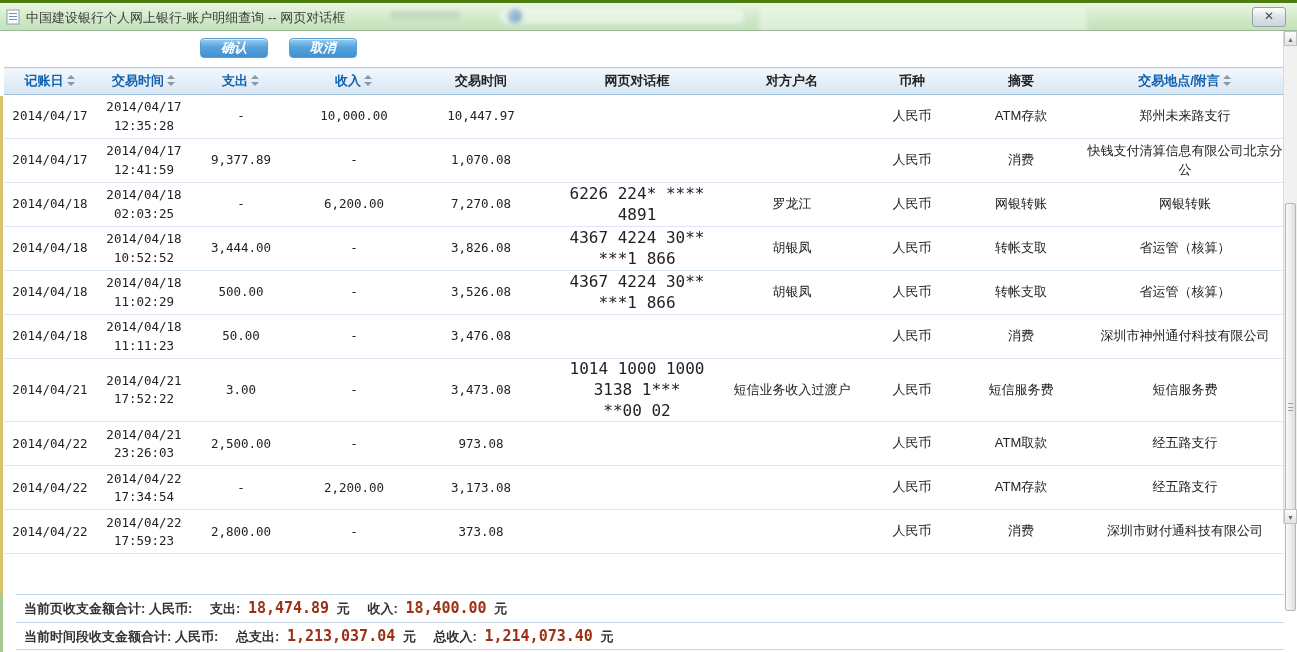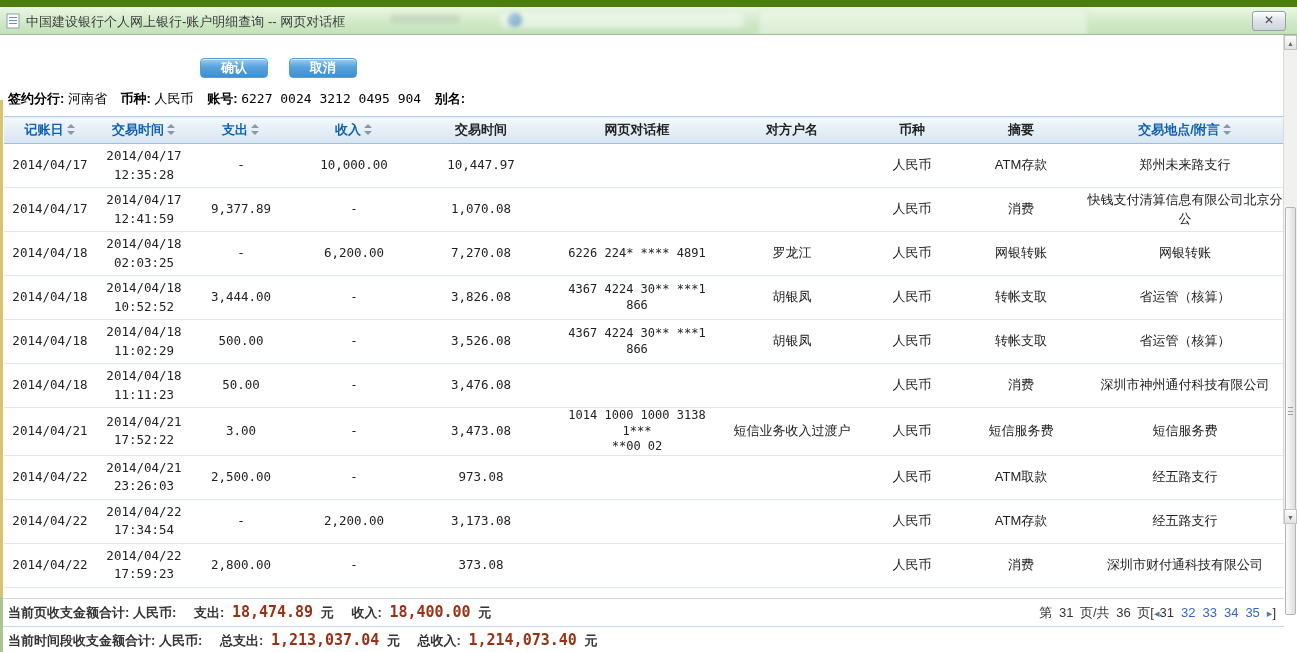--- a/index.html
+++ b/index.html
@@ -1,56 +1,56 @@
 <!DOCTYPE html>
 <html><head>
 <meta charset="utf-8">
 <style>
   * { margin:0; padding:0; box-sizing:border-box; }
   html,body { width:1297px; height:652px; overflow:hidden; }
   body { font-family:"Liberation Sans","DejaVu Sans",sans-serif; font-size:13px; color:#333; background:#fff; }
-  .window { position:relative; width:1297px; height:524px; border-top:7px solid #4d7c0f; background:#fff; }
+  .window { position:relative; width:1297px; height:524px; border-top:3px solid #4d7c0f; background:#fff; }
 
   
   .titlebar { position:relative; height:28px; background:linear-gradient(#eaf6e4,#cfe9c6 60%,#c3e2ba); border-bottom:1px solid #9fb89b; overflow:hidden; }
   .titlebar .doc-icon { position:absolute; left:6px; top:6px; }
   .titlebar .title { position:absolute; left:26px; top:6px; font-size:13px; color:#3c3c3c; white-space:nowrap; }
   .bg-blur { position:absolute; filter:blur(2px); opacity:.65; }
   .bg-tab { left:758px; top:2px; width:330px; height:26px; background:rgba(240,250,238,.8); border:1px solid rgba(160,190,160,.5); border-bottom:none; border-radius:5px 5px 0 0; }
   .bg-address { left:498px; top:4px; width:248px; height:18px; background:rgba(250,253,252,.75); border:1px solid rgba(170,190,180,.5); border-radius:9px; }
   .bg-globe { left:508px; top:6px; width:14px; height:14px; background:radial-gradient(circle at 35% 35%, #7fb3e0, #3a6ea8); border-radius:50%; }
   .bg-streak { left:390px; top:8px; width:70px; height:8px; background:rgba(140,150,140,.35); border-radius:3px; }
   .close-btn { position:absolute; right:11px; top:4px; width:34px; height:20px; background:linear-gradient(#ffffff,#dde3e8 50%,#cdd5db); border:1px solid #96a1ab; border-radius:3px; color:#4a4a4a; font-weight:bold; font-size:12px; line-height:17px; text-align:center; cursor:pointer; }
 
   
   .content { position:absolute; top:28px; left:0; right:0; bottom:0; background:#fff; }
 
-  .btn-row { margin:23px 0 0 200px; }
+  .btn-row { margin:7px 0 0 200px;font-style:italic; }
   .btn { display:inline-block; width:68px; height:20px; margin-right:17px; border:1px solid #5a9fd4; border-radius:4px; background:linear-gradient(#9ecdf0,#57a3dd 45%,#3f8fd0); color:#fff; font-size:13px; font-weight:bold; text-align:center; line-height:18px; cursor:pointer; box-shadow:inset 0 1px 0 rgba(255,255,255,.6); }
 
   .info-line { margin:12px 0 0 8px; font-size:13px; color:#000; height:17px; }
   .info-line b { font-weight:bold; margin-left:10px; }
   .info-line b:first-child { margin-left:0; }
   .info-line .mono { font-family:"DejaVu Sans Mono","Liberation Mono",monospace; }
 
   
   table { margin:9px 0 0 4px; width:1280px; border-collapse:collapse; table-layout:fixed;border-radius:32px; }
   thead th { height:27px; background:linear-gradient(#f3f8fc,#d6e5f2); border-top:1px solid #b3cde4; border-bottom:1px solid #9fc0dc; font-size:13px; font-weight:bold; color:#222; white-space:nowrap; }
   th.sortable { color:#1060b0; cursor:pointer; }
   .sort { display:inline-block; width:9px; height:11px; position:relative; margin-left:3px; vertical-align:-1px; }
   .sort::before { content:""; position:absolute; top:0; left:0; border-left:4px solid transparent; border-right:4px solid transparent; border-bottom:4px solid #8a97a5; }
   .sort::after { content:""; position:absolute; bottom:0; left:0; border-left:4px solid transparent; border-right:4px solid transparent; border-top:4px solid #8a97a5; }
   tbody td { height:44px; border-bottom:1px solid #dce9f5; font-size:13px; color:#222; vertical-align:middle; line-height:1.45; }
   .c-center { text-align:center; }
   .c-right { text-align:center; padding-right:14px; }
   .c-mono { font-family:"DejaVu Sans Mono","Liberation Mono",monospace; font-size:12.5px; }
-  .c-acct { font-size:12px; white-space:pre-line; line-height:1.3; }
-
-  
-  .summaries { position:absolute; left:0; top:563px; width:1284px; }
+  .c-acct { font-size:16px; white-space:pre-line; line-height:1.3; }
+
+  
+  .summaries { position:absolute; left:0; top:563px; width:1284px;padding-left:16px; }
   .sum-row { display:flex; align-items:center; justify-content:space-between; height:28px; border-top:1px solid #c9d7e4; padding:0 8px; }
   .sum-row:last-child { border-bottom:1px solid #c9d7e4;text-align:right; }
   .sum-left { font-weight:bold; color:#333; white-space:nowrap; }
   .sum-left .amt { font-family:"DejaVu Sans Mono","Liberation Mono",monospace; font-size:15px; font-weight:bold; color:#9a3014; margin:0 4px; }
   .sum-left .lbl { margin-left:14px; }
   .pager { white-space:nowrap; color:#333; }
   .pager .cur-in-list { color:#333; margin-right:7px; }
   .pager .page-link { color:#3366cc; text-decoration:none; margin-right:7px; cursor:pointer; }
   .pager .tri { color:#5b7c9c; font-size:11px; }
   .pager .sp { margin:0 3px; }
@@ -88,30 +88,20 @@
     <div class="close-btn">✕</div>
   </div>
 
   <div class="content">
 
     <div class="btn-row">
       <span class="btn">确认</span>
       <span class="btn">取消</span>
     </div>
 
-    <div class="info-line">
-      <b>签约分行:</b>
-      <span>河南省</span>
-      <b>币种:</b>
-      <span>人民币</span>
-      <b>账号:</b>
-      <span class="mono">6227 0024 3212 0495 904</span>
-      <b>别名:</b>
-      <span></span>
-    </div>
 
     <table>
       <colgroup>
         <col style="width:92px">
           <col style="width:96px">
           <col style="width:112px">
           <col style="width:114px">
           <col style="width:140px">
         <col style="width:158px">
           <col style="width:152px">
@@ -292,27 +282,20 @@
       <div class="sum-row">
         <div class="sum-left">
           <span>当前页收支金额合计: 人民币:</span>
           <span class="lbl">支出:</span>
           <span class="amt">18,474.89</span>
           <span>元</span>
           <span class="lbl">收入:</span>
           <span class="amt">18,400.00</span>
           <span>元</span>
         </div>
-        <div class="pager">
-          <span>第</span>
-          <span class="sp">31</span>
-          <span>页/共</span>
-          <span class="sp">36</span>
-          <span>页</span><span>[</span><span class="tri">◂</span><span class="cur-in-list">31</span><span><a class="page-link" href="#">32</a><a class="page-link" href="#">33</a><a class="page-link" href="#">34</a><a class="page-link" href="#">35</a></span><span class="tri">▸</span><span>]</span>
-        </div>
       </div>
       <div class="sum-row">
         <div class="sum-left">
           <span>当前时间段收支金额合计: 人民币:</span>
           <span class="lbl">总支出:</span>
           <span class="amt">1,213,037.04</span>
           <span>元</span>
           <span class="lbl">总收入:</span>
           <span class="amt">1,214,073.40</span>
           <span>元</span>

